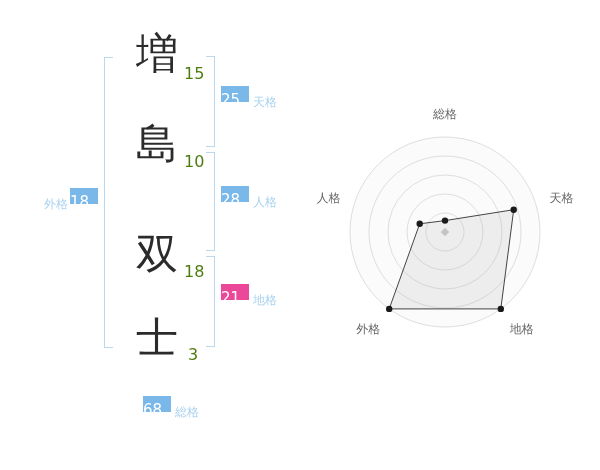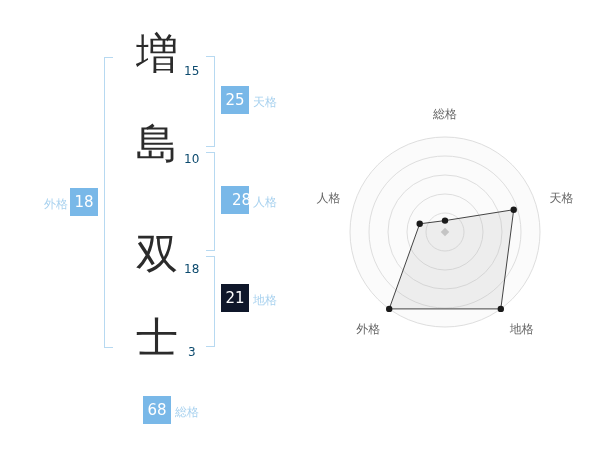--- a/index.html
+++ b/index.html
@@ -4,36 +4,36 @@
 <style>
   * { margin:0; padding:0; box-sizing:border-box; }
   html,body { background:#fff; }
   body { font-family:"DejaVu Sans", sans-serif; }
   .canvas { position:relative; width:600px; height:470px; background:#fff; overflow:hidden; }
 
   .kanji   { position:absolute; left:133px; width:48px; text-align:center;
              font-size:42px; line-height:1; color:#2b2b2b; font-weight:500; }
   .k0 { top:33px; }  .k1 { top:123px; }  .k2 { top:233px; }  .k3 { top:317px; }
 
-  .strokes { position:absolute; font-size:12px; color:#0c4a6e; }
+  .strokes { position:absolute; font-size:16px; color:#4d7c0f; }
   .s0 { left:184px; top:64px; }
   .s1 { left:184px; top:152px;text-align:right; }
   .s2 { left:184px; top:262px; }
   .s3 { left:188px; top:345px; }
 
   .bracket { position:absolute; width:9px; }
   .bracket.right { border-top:1px solid; border-right:1px solid; border-bottom:1px solid; }
   .bracket.left  { border-top:1px solid; border-left:1px solid;  border-bottom:1px solid; }
   .br-gaikaku { left:104px; top:57px;  height:291px; }
   .br-tenkaku { left:206px; top:56px;  height:91px; }
   .br-jinkaku { left:206px; top:152px; height:99px; }
   .br-chikaku { left:206px; top:256px; height:91px; }
 
-  .badge { position:absolute; width:28px; height:28px; line-height:28px;
-           text-align:center; color:#fff; font-size:15px; }
+  .badge { position:absolute; width:28px; height:16px; line-height:28px;
+           color:#fff; font-size:15px; }
   .bd-tenkaku { left:221px; top:86px; }
   .bd-jinkaku { left:221px; top:186px; }
   .bd-chikaku { left:221px; top:284px; }
   .bd-gaikaku { left:70px;  top:188px; }
   .bd-soukaku { left:143px; top:396px; }
 
   .side-label { position:absolute; font-size:12px; }
   .lb-tenkaku { left:253px; top:94px; }
   .lb-jinkaku { left:253px; top:194px; }
   .lb-chikaku { left:253px; top:292px; }
@@ -59,24 +59,24 @@
   <div class="strokes s3">3</div>
 
   <div class="bracket left  br-gaikaku" style="border-color: rgb(183, 217, 241);"></div>
   <div class="bracket right br-tenkaku" style="border-color: rgb(183, 217, 241);"></div>
   <div class="bracket right br-jinkaku" style="border-color: rgb(183, 217, 241);"></div>
   <div class="bracket right br-chikaku" style="border-color: rgb(183, 217, 241);"></div>
 
   <div class="badge bd-tenkaku" style="background: rgb(121, 184, 232);">25</div>
   <div class="side-label lb-tenkaku" style="color: rgb(169, 210, 239);">天格</div>
 
-  <div class="badge bd-jinkaku" style="background: rgb(121, 184, 232); padding-left: 11px;">28</div>
+  <div class="badge bd-jinkaku" style="background: rgb(121, 184, 232);">28</div>
   <div class="side-label lb-jinkaku" style="color: rgb(169, 210, 239);">人格</div>
 
-  <div class="badge bd-chikaku" style="background: #0f172a;">21</div>
+  <div class="badge bd-chikaku" style="background: #ec4899;">21</div>
   <div class="side-label lb-chikaku" style="color: rgb(169, 210, 239);">地格</div>
 
   <div class="side-label lb-gaikaku" style="color: rgb(169, 210, 239);">外格</div>
   <div class="badge bd-gaikaku" style="background: rgb(121, 184, 232);">18</div>
 
   <div class="badge bd-soukaku" style="background: rgb(121, 184, 232);">68</div>
   <div class="side-label lb-soukaku" style="color: rgb(169, 210, 239);">総格</div>
 
   <div id="radar">
       <svg width="290" height="260">

